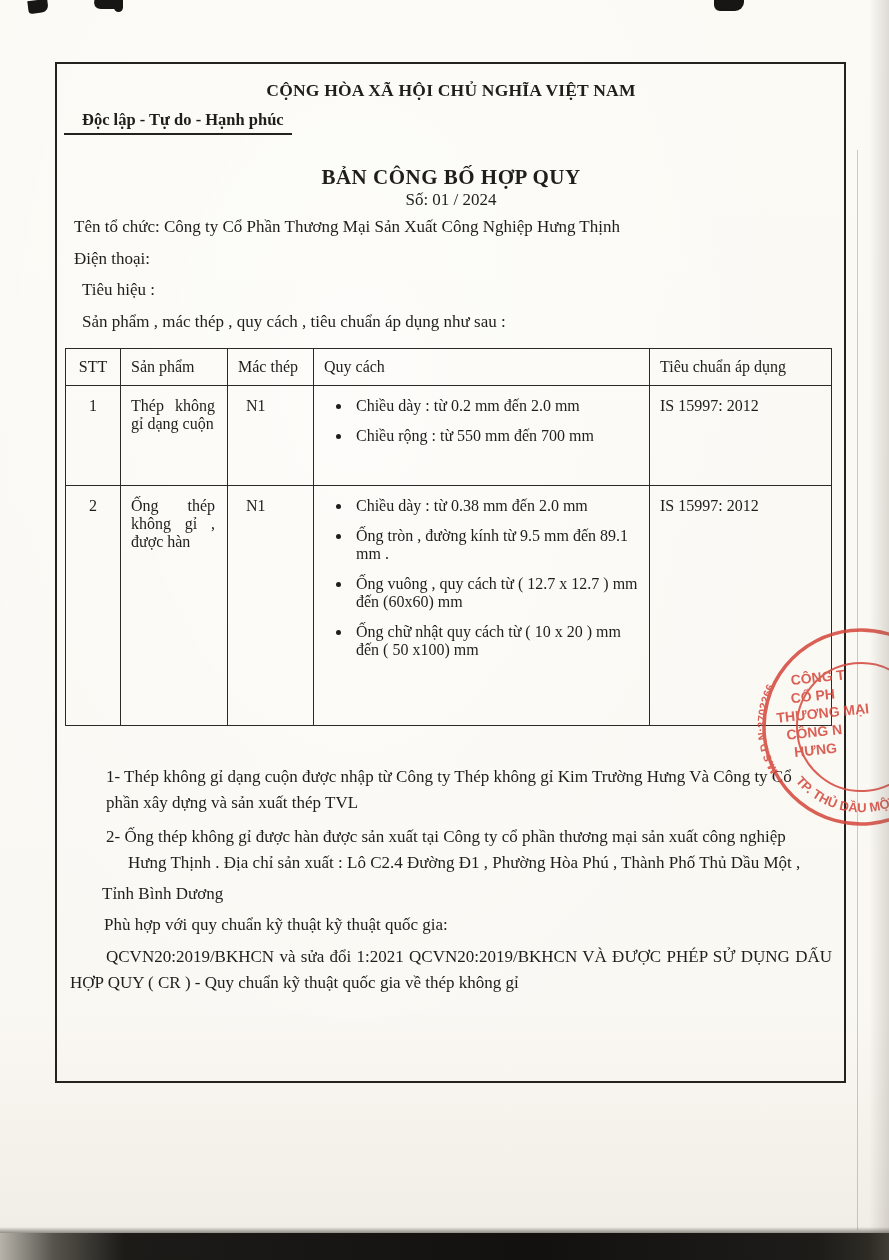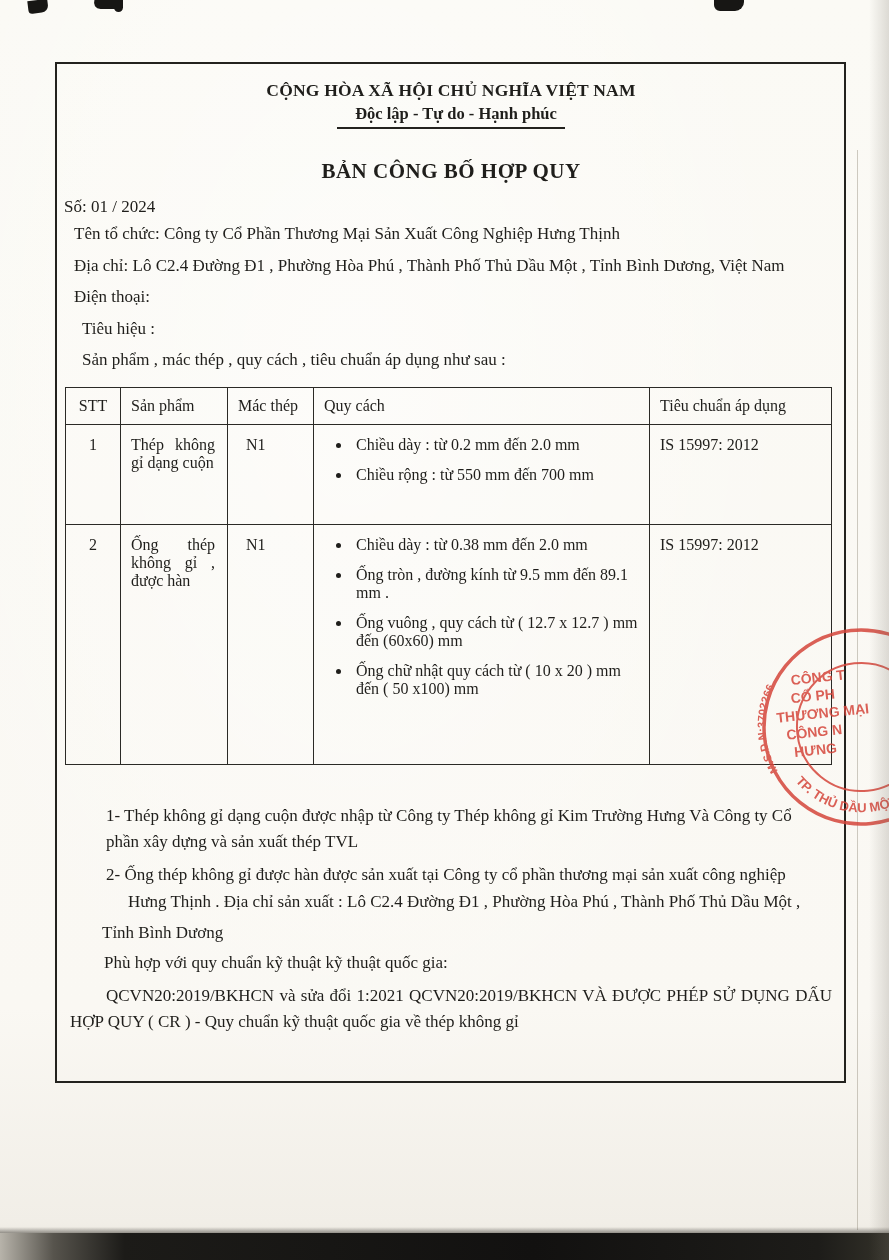--- a/index.html
+++ b/index.html
@@ -32,25 +32,25 @@
   .bottom-fade { position:absolute; left:0; bottom:27px; width:100%; height:6px;
     background:linear-gradient(180deg, rgba(70,67,61,0), rgba(70,67,61,.55)); }
 
   
   .doc-border {
     position:absolute; left:55px; top:62px; width:791px; height:1021px;
     border:2px solid #23221e; padding:12px 6px 0 7px;
   }
 
   .nat-header { text-align:center; font-weight:bold; font-size:17.5px; margin-top:4px; letter-spacing:.2px; }
-  .motto-wrap { text-align:center; margin-top:3px; }
+  .motto-wrap { text-align:left; margin-top:9px; }
   .motto { display:inline-block; font-weight:bold; font-size:16.5px;
            border-bottom:2px solid #23221e; padding:0 8px 3px 18px; }
   .doc-title { text-align:center; font-weight:bold; font-size:21px; margin-top:30px; letter-spacing:.5px; }
-  .doc-number { font-size:17px; margin-top:13px; }
+  .doc-number { text-align:center; font-size:17px; }
 
   .info-line { font-size:17px; line-height:1.5; margin:6px 12px 0 10px; }
   .info-first { margin-top:4px; }
   .indent { margin-left:18px; }
 
   table { border-collapse:collapse; table-layout:fixed; width:calc(100% - 7px);
           margin:14px 6px 0 1px; }
   th, td { border:1.5px solid #2b2a26; vertical-align:top; font-size:16px; }
   th { font-weight:normal; text-align:left; padding:9px 8px 9px 10px; }
   th.c-stt, td.c-stt { text-align:center; padding-left:4px; padding-right:4px; }
@@ -89,21 +89,20 @@
 
     <div class="nat-header">CỘNG HÒA XÃ HỘI CHỦ NGHĨA VIỆT NAM</div>
     <div class="motto-wrap">
       <span class="motto">Độc lập - Tự do - Hạnh phúc</span>
     </div>
 
     <div class="doc-title">BẢN CÔNG BỐ HỢP QUY</div>
     <div class="doc-number">Số: 01 / 2024</div>
 
     <p class="info-line info-first">Tên tổ chức: Công ty Cổ Phần Thương Mại Sản Xuất Công Nghiệp Hưng Thịnh</p>
-    <p class="info-line">Địa chỉ: Lô C2.4 Đường Đ1 , Phường Hòa Phú , Thành Phố Thủ Dầu Một , Tỉnh Bình Dương, Việt Nam</p>
     <p class="info-line">Điện thoại:</p>
     <p class="info-line indent">Tiêu hiệu :</p>
     <p class="info-line indent">Sản phẩm , mác thép , quy cách , tiêu chuẩn áp dụng như sau :</p>
 
     <table>
       <colgroup>
         <col style="width:55px">
           <col style="width:107px">
           <col style="width:86px">
           <col>

